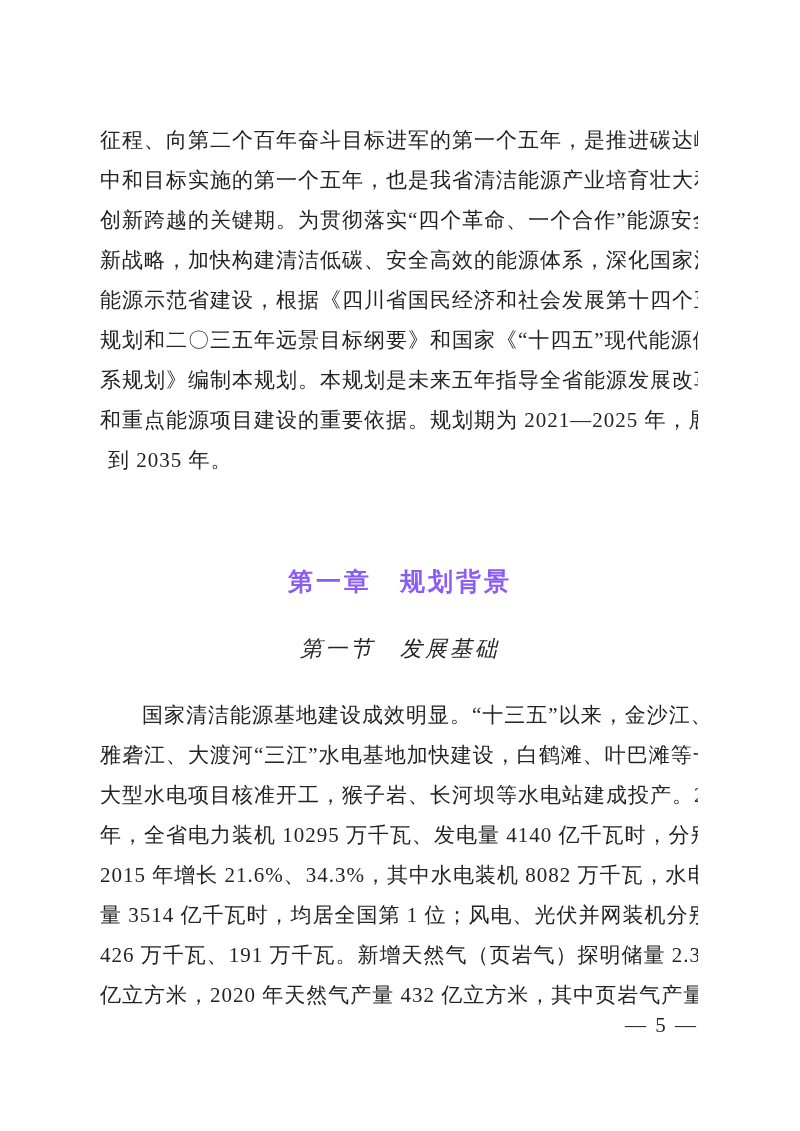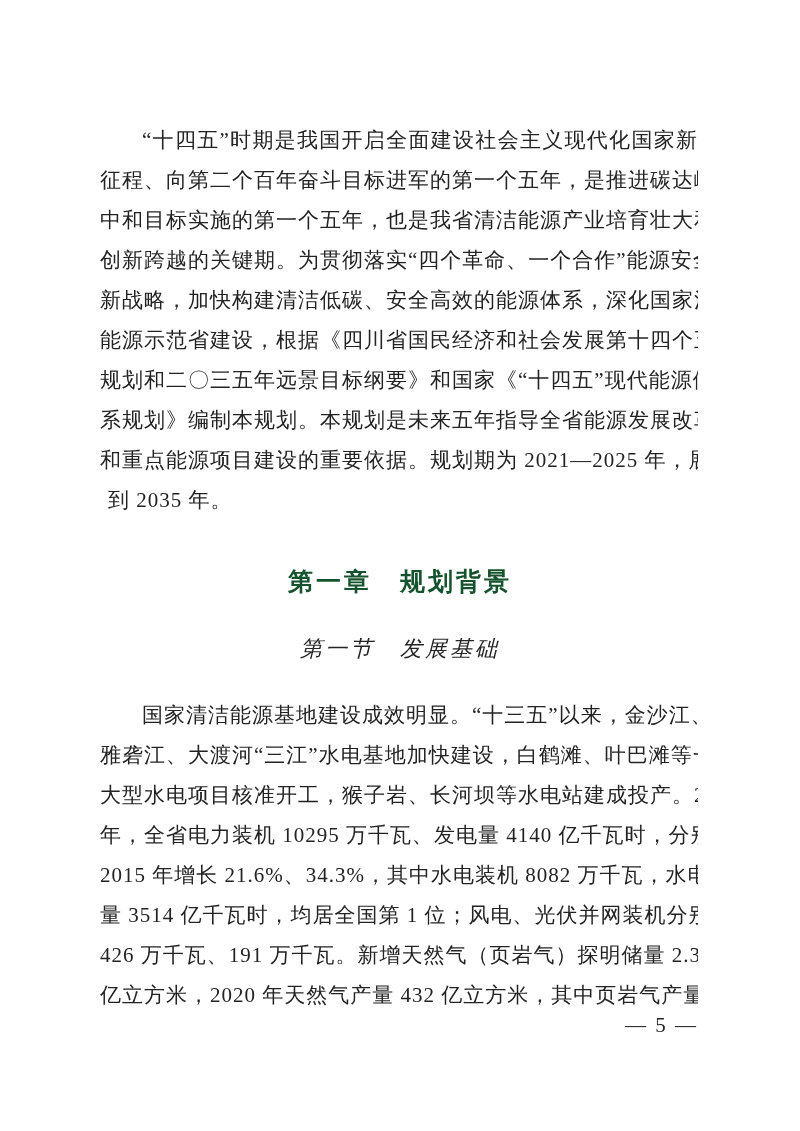--- a/index.html
+++ b/index.html
@@ -42,21 +42,21 @@
     position: absolute;
     left: 0;
     top: 564px;
     width: 800px;
     text-align: center;
     font-family: "Liberation Sans", "DejaVu Sans", sans-serif;
     font-weight: bold;
     font-size: 25px;
     line-height: 34px;
     letter-spacing: 3px;
-    color: #14532d;
+    color: #8b5cf6;
   }
   .section-heading {
     position: absolute;
     left: 0;
     top: 633px;
     width: 800px;
     text-align: center;
     font-family: "Liberation Serif", "DejaVu Serif", serif;
     font-style: italic;
     font-size: 22px;
@@ -75,21 +75,20 @@
     letter-spacing: 2px;
     color: #232323;
   }
 </style>
 </head>
 <body>
 
 <div class="page">
 
   <div class="body-block p1">
-    <div class="body-line indent">“十四五”时期是我国开启全面建设社会主义现代化国家新</div>
     <div class="body-line">征程、向第二个百年奋斗目标进军的第一个五年，是推进碳达峰碳</div>
     <div class="body-line">中和目标实施的第一个五年，也是我省清洁能源产业培育壮大和</div>
     <div class="body-line">创新跨越的关键期。为贯彻落实“四个革命、一个合作”能源安全</div>
     <div class="body-line">新战略，加快构建清洁低碳、安全高效的能源体系，深化国家清洁</div>
     <div class="body-line">能源示范省建设，根据《四川省国民经济和社会发展第十四个五年</div>
     <div class="body-line">规划和二〇三五年远景目标纲要》和国家《“十四五”现代能源体</div>
     <div class="body-line">系规划》编制本规划。本规划是未来五年指导全省能源发展改革</div>
     <div class="body-line">和重点能源项目建设的重要依据。规划期为 2021—2025 年，展望</div>
     <div class="body-line last">到 2035 年。</div>
   </div>

